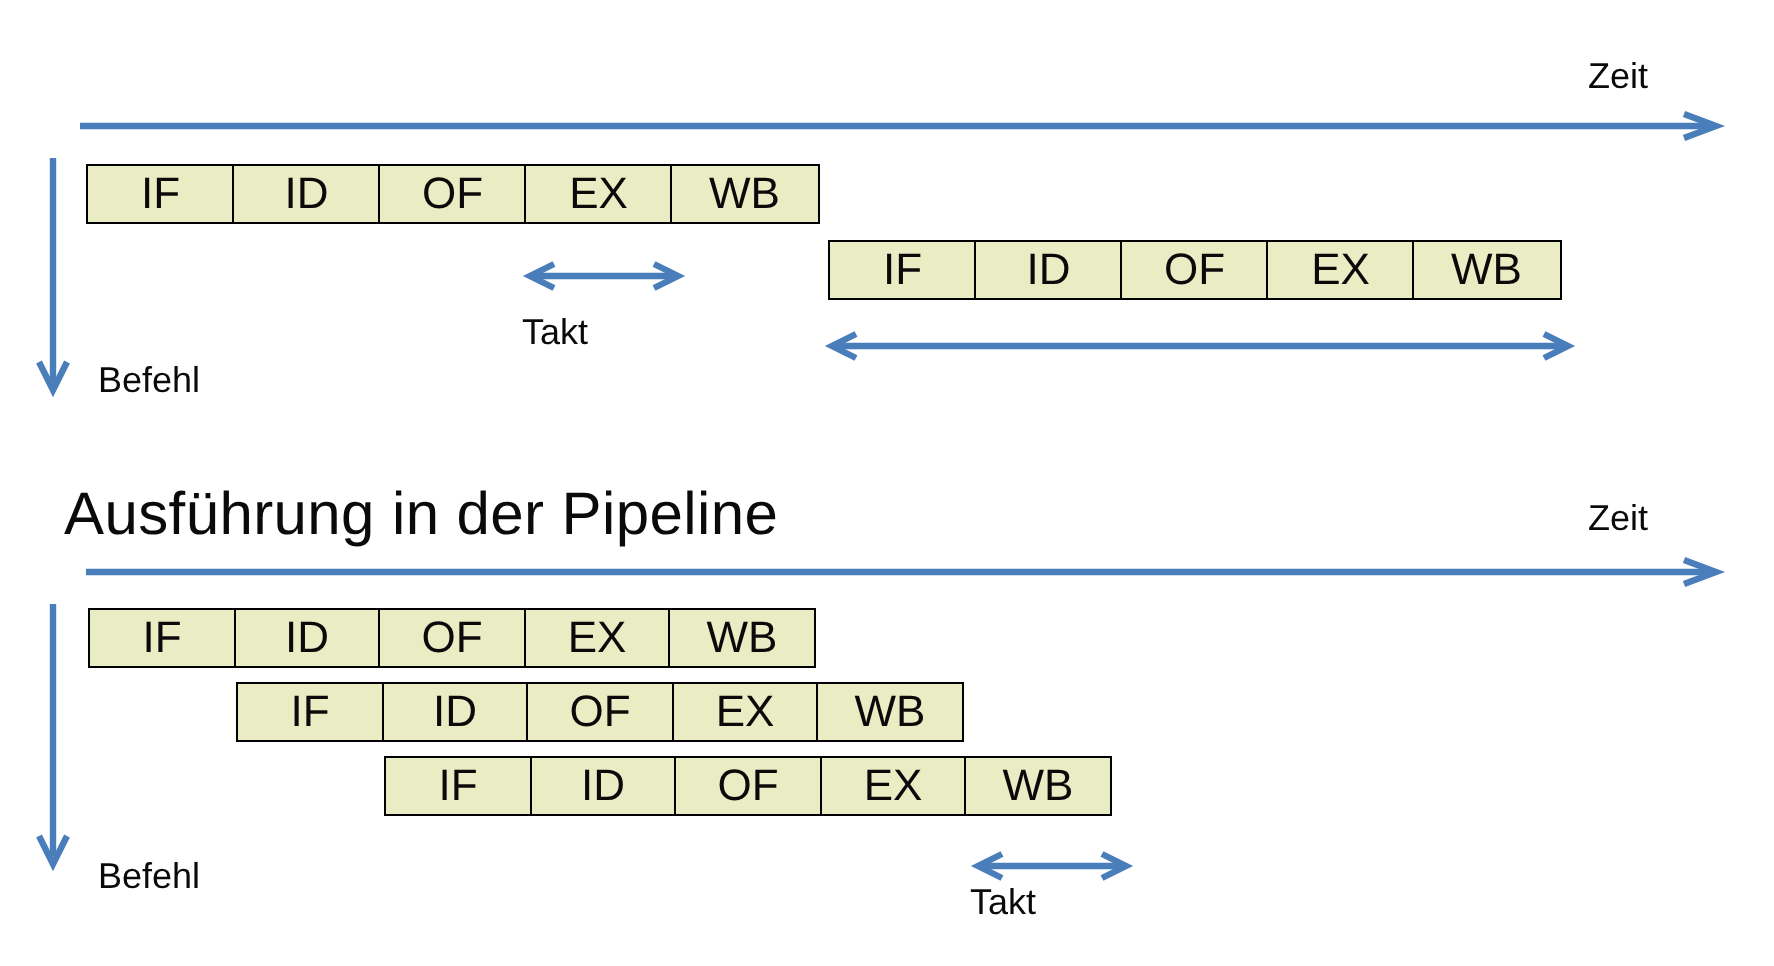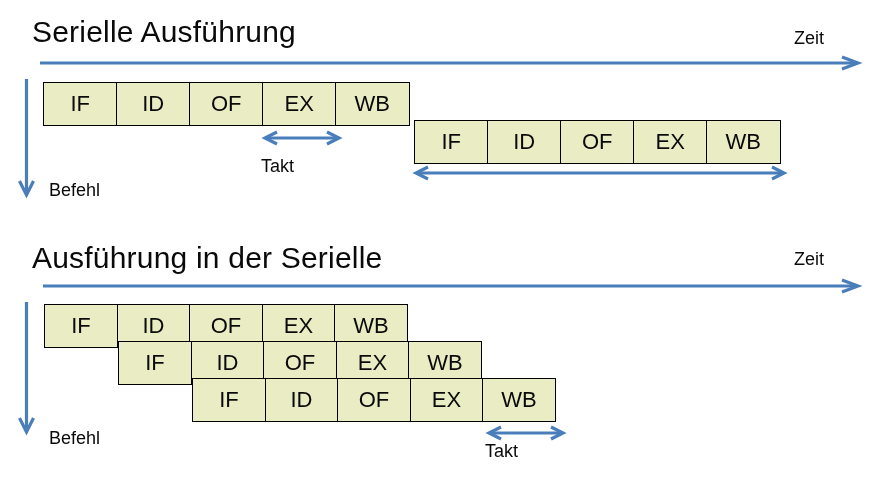--- a/index.html
+++ b/index.html
@@ -9,39 +9,38 @@
   }
   .sec { position:absolute; inset:0; }
   .title {
     position:absolute; font-size:30px; letter-spacing:0.2px;
     white-space:nowrap; color:#0a0a0a;
   }
   .lbl { position:absolute; font-size:18px; white-space:nowrap; color:#0a0a0a; }
   .lbl.center { }
   .row { position:absolute; display:flex; }
   .box {
-    box-sizing:border-box; height:44px;
+    box-sizing:border-box; height:30px;
     background:#EAECC4; border:1.5px solid #000; margin-left:-1.5px;
     display:flex; align-items:center; justify-content:center;
     font-size:22px; color:#0a0a0a;
   }
   .box:first-child { margin-left:0; }
   .serial .box { width:74.5px; }
   .pipe .box   { width:74px; }
   .arr { position:absolute; display:block; }
   .arr line, .arr polyline { stroke:#4A7EBB; stroke-width:3.2; fill:none; }
 </style>
 </head>
 <body>
 
 <div class="canvas">
 
   <div class="sec serial">
 
-    <div class="title" style="left:32px; top:15px;">Serielle Ausführung</div>
 
     <div class="lbl" style="left:794px; top:28px;">Zeit</div>
 
     <svg class="arr" style="left:40px; top:55px;" width="824" height="16">
       <line x1="0" y1="8" x2="814" y2="8"></line>
       <polyline points="802,2 818,8 802,14"></polyline>
     </svg>
 
     <svg class="arr" style="left:17px; top:79px;" width="20" height="120">
       <line x1="9.5" y1="0" x2="9.5" y2="112"></line>
@@ -75,21 +74,21 @@
 
     <svg class="arr" style="left:412px; top:165px;" width="376" height="16">
       <line x1="4" y1="8" x2="372" y2="8"></line>
       <polyline points="16,2 4,8 16,14"></polyline>
       <polyline points="360,2 372,8 360,14"></polyline>
     </svg>
   </div>
 
   <div class="sec pipe">
 
-    <div class="title" style="left:32px; top:241px;">Ausführung in der Serielle</div>
+    <div class="title" style="left:32px; top:241px;">Ausführung in der Pipeline</div>
 
     <div class="lbl" style="left:794px; top:249px;">Zeit</div>
 
     <svg class="arr" style="left:43px; top:278px;" width="820" height="16">
       <line x1="0" y1="8" x2="811" y2="8"></line>
       <polyline points="799,2 815,8 799,14"></polyline>
     </svg>
 
     <svg class="arr" style="left:17px; top:302px;" width="20" height="134">
       <line x1="9.5" y1="0" x2="9.5" y2="126"></line>

